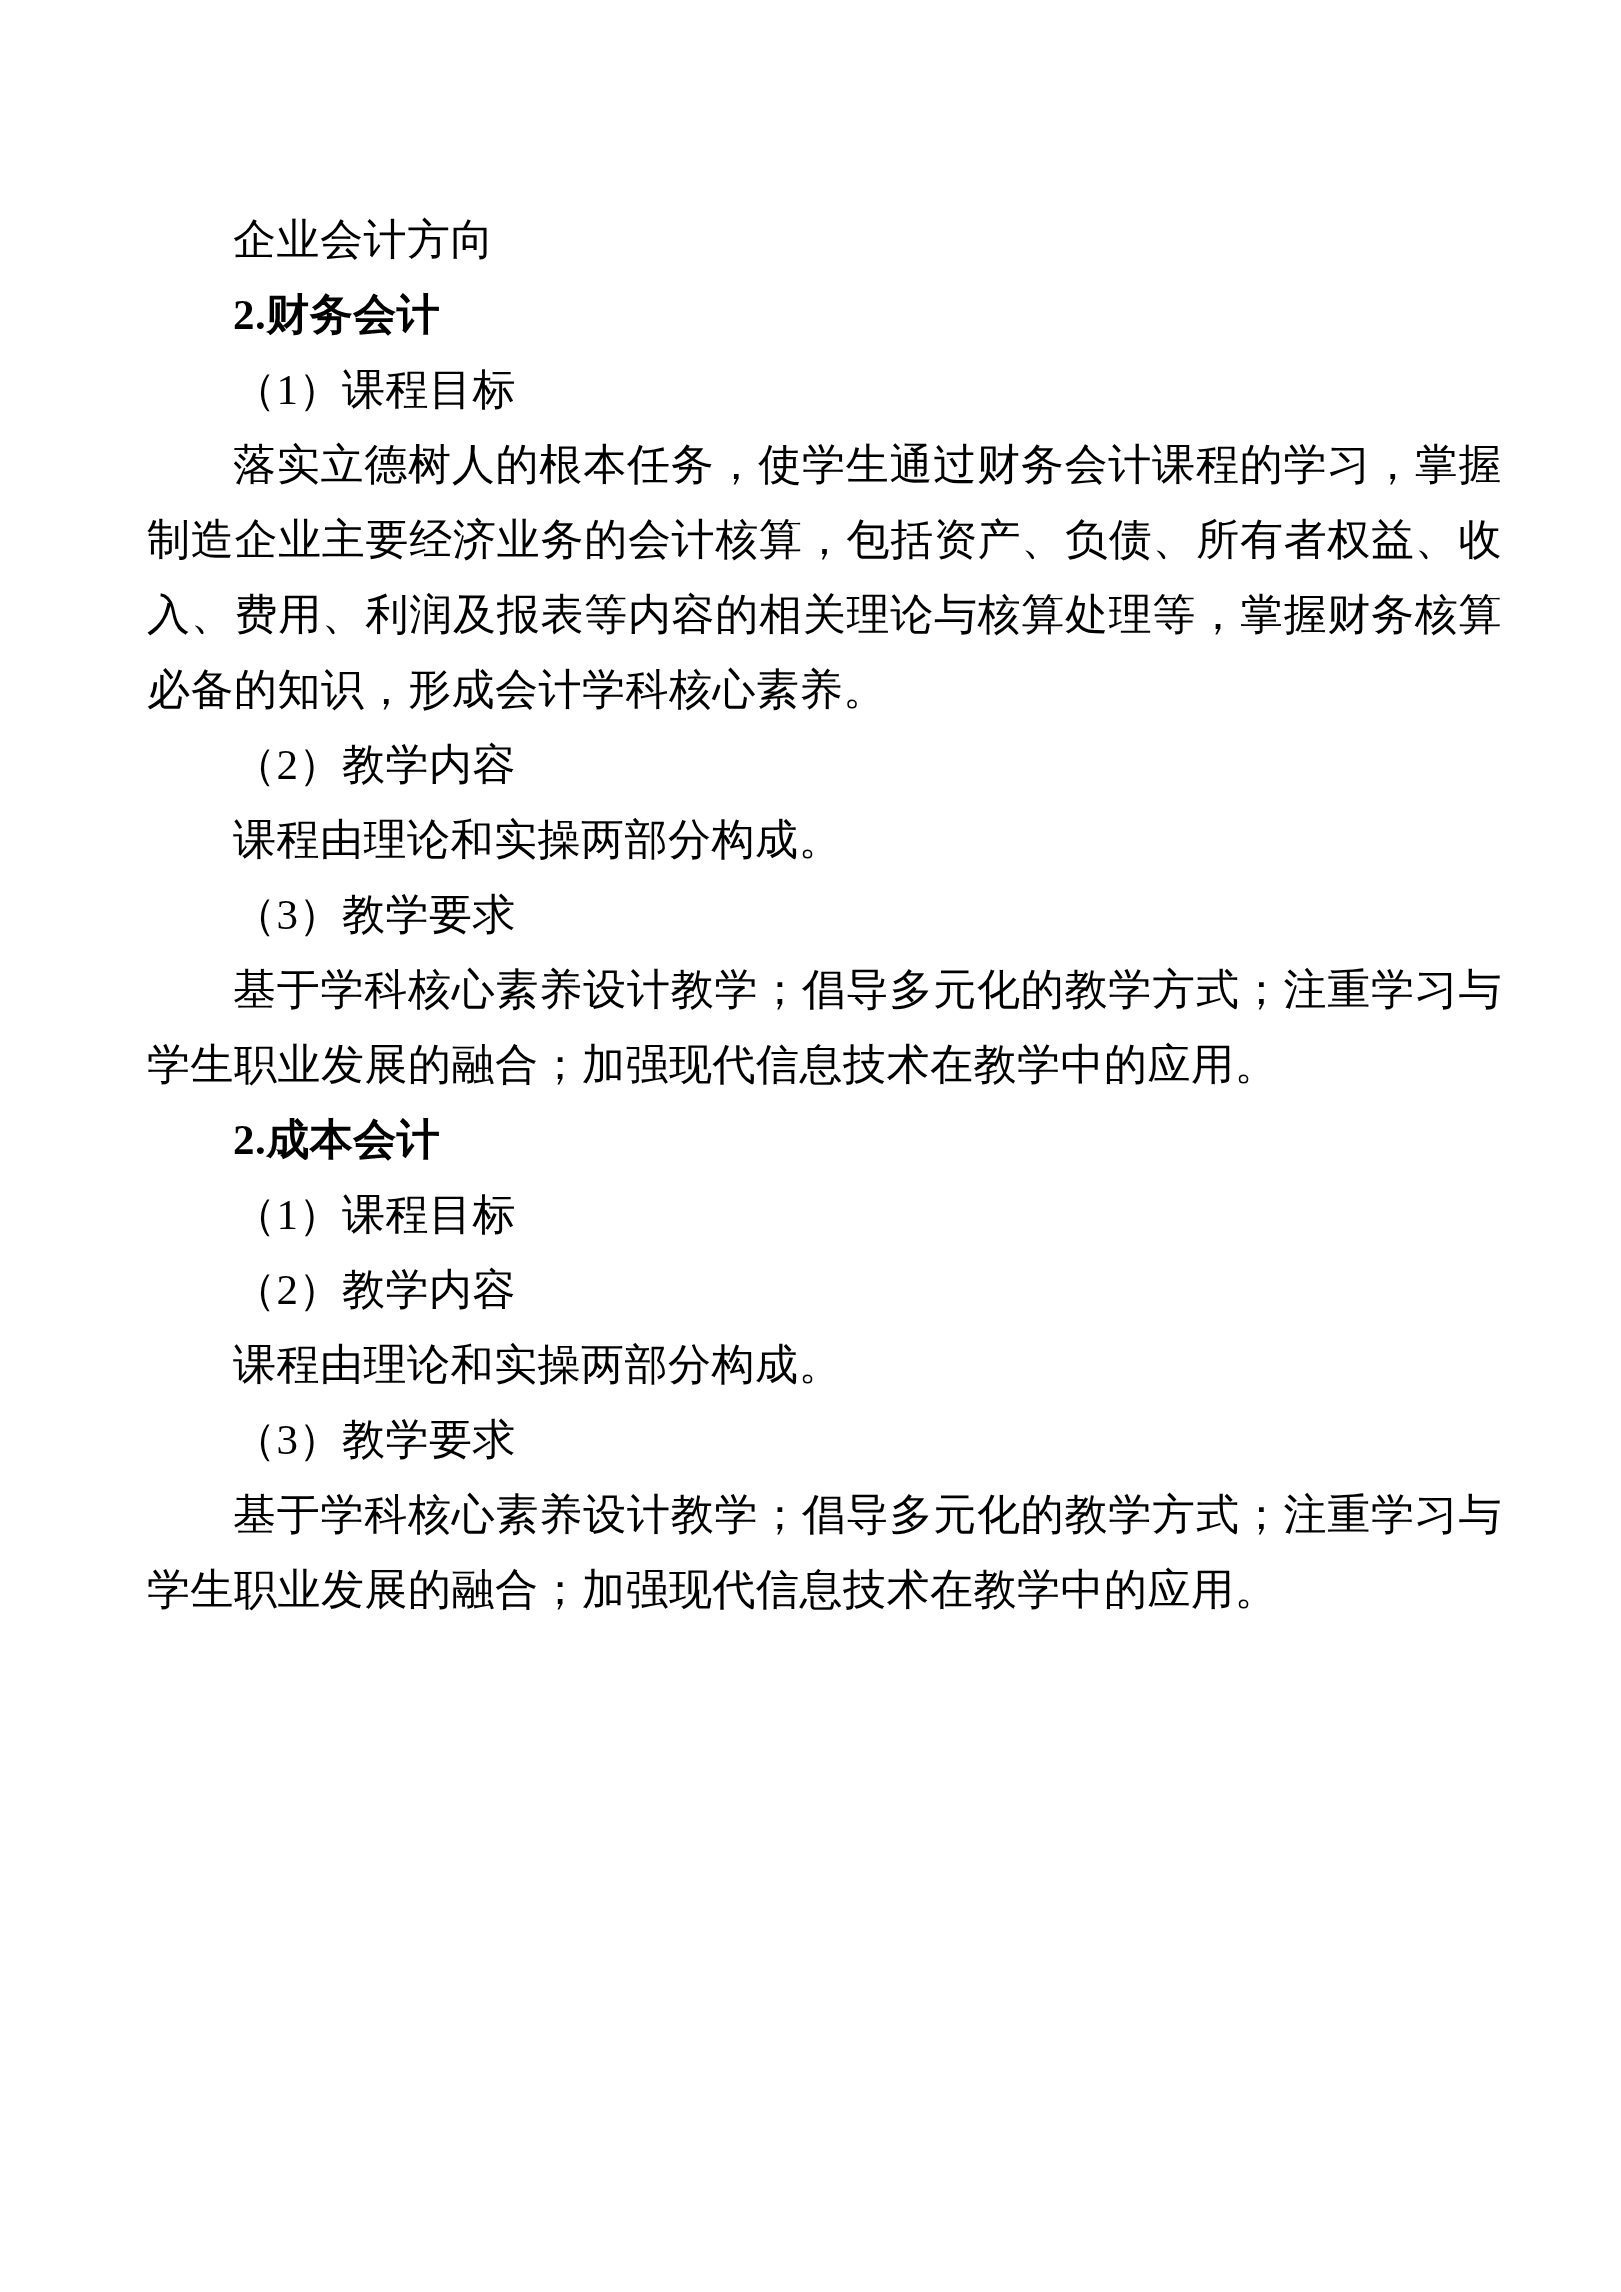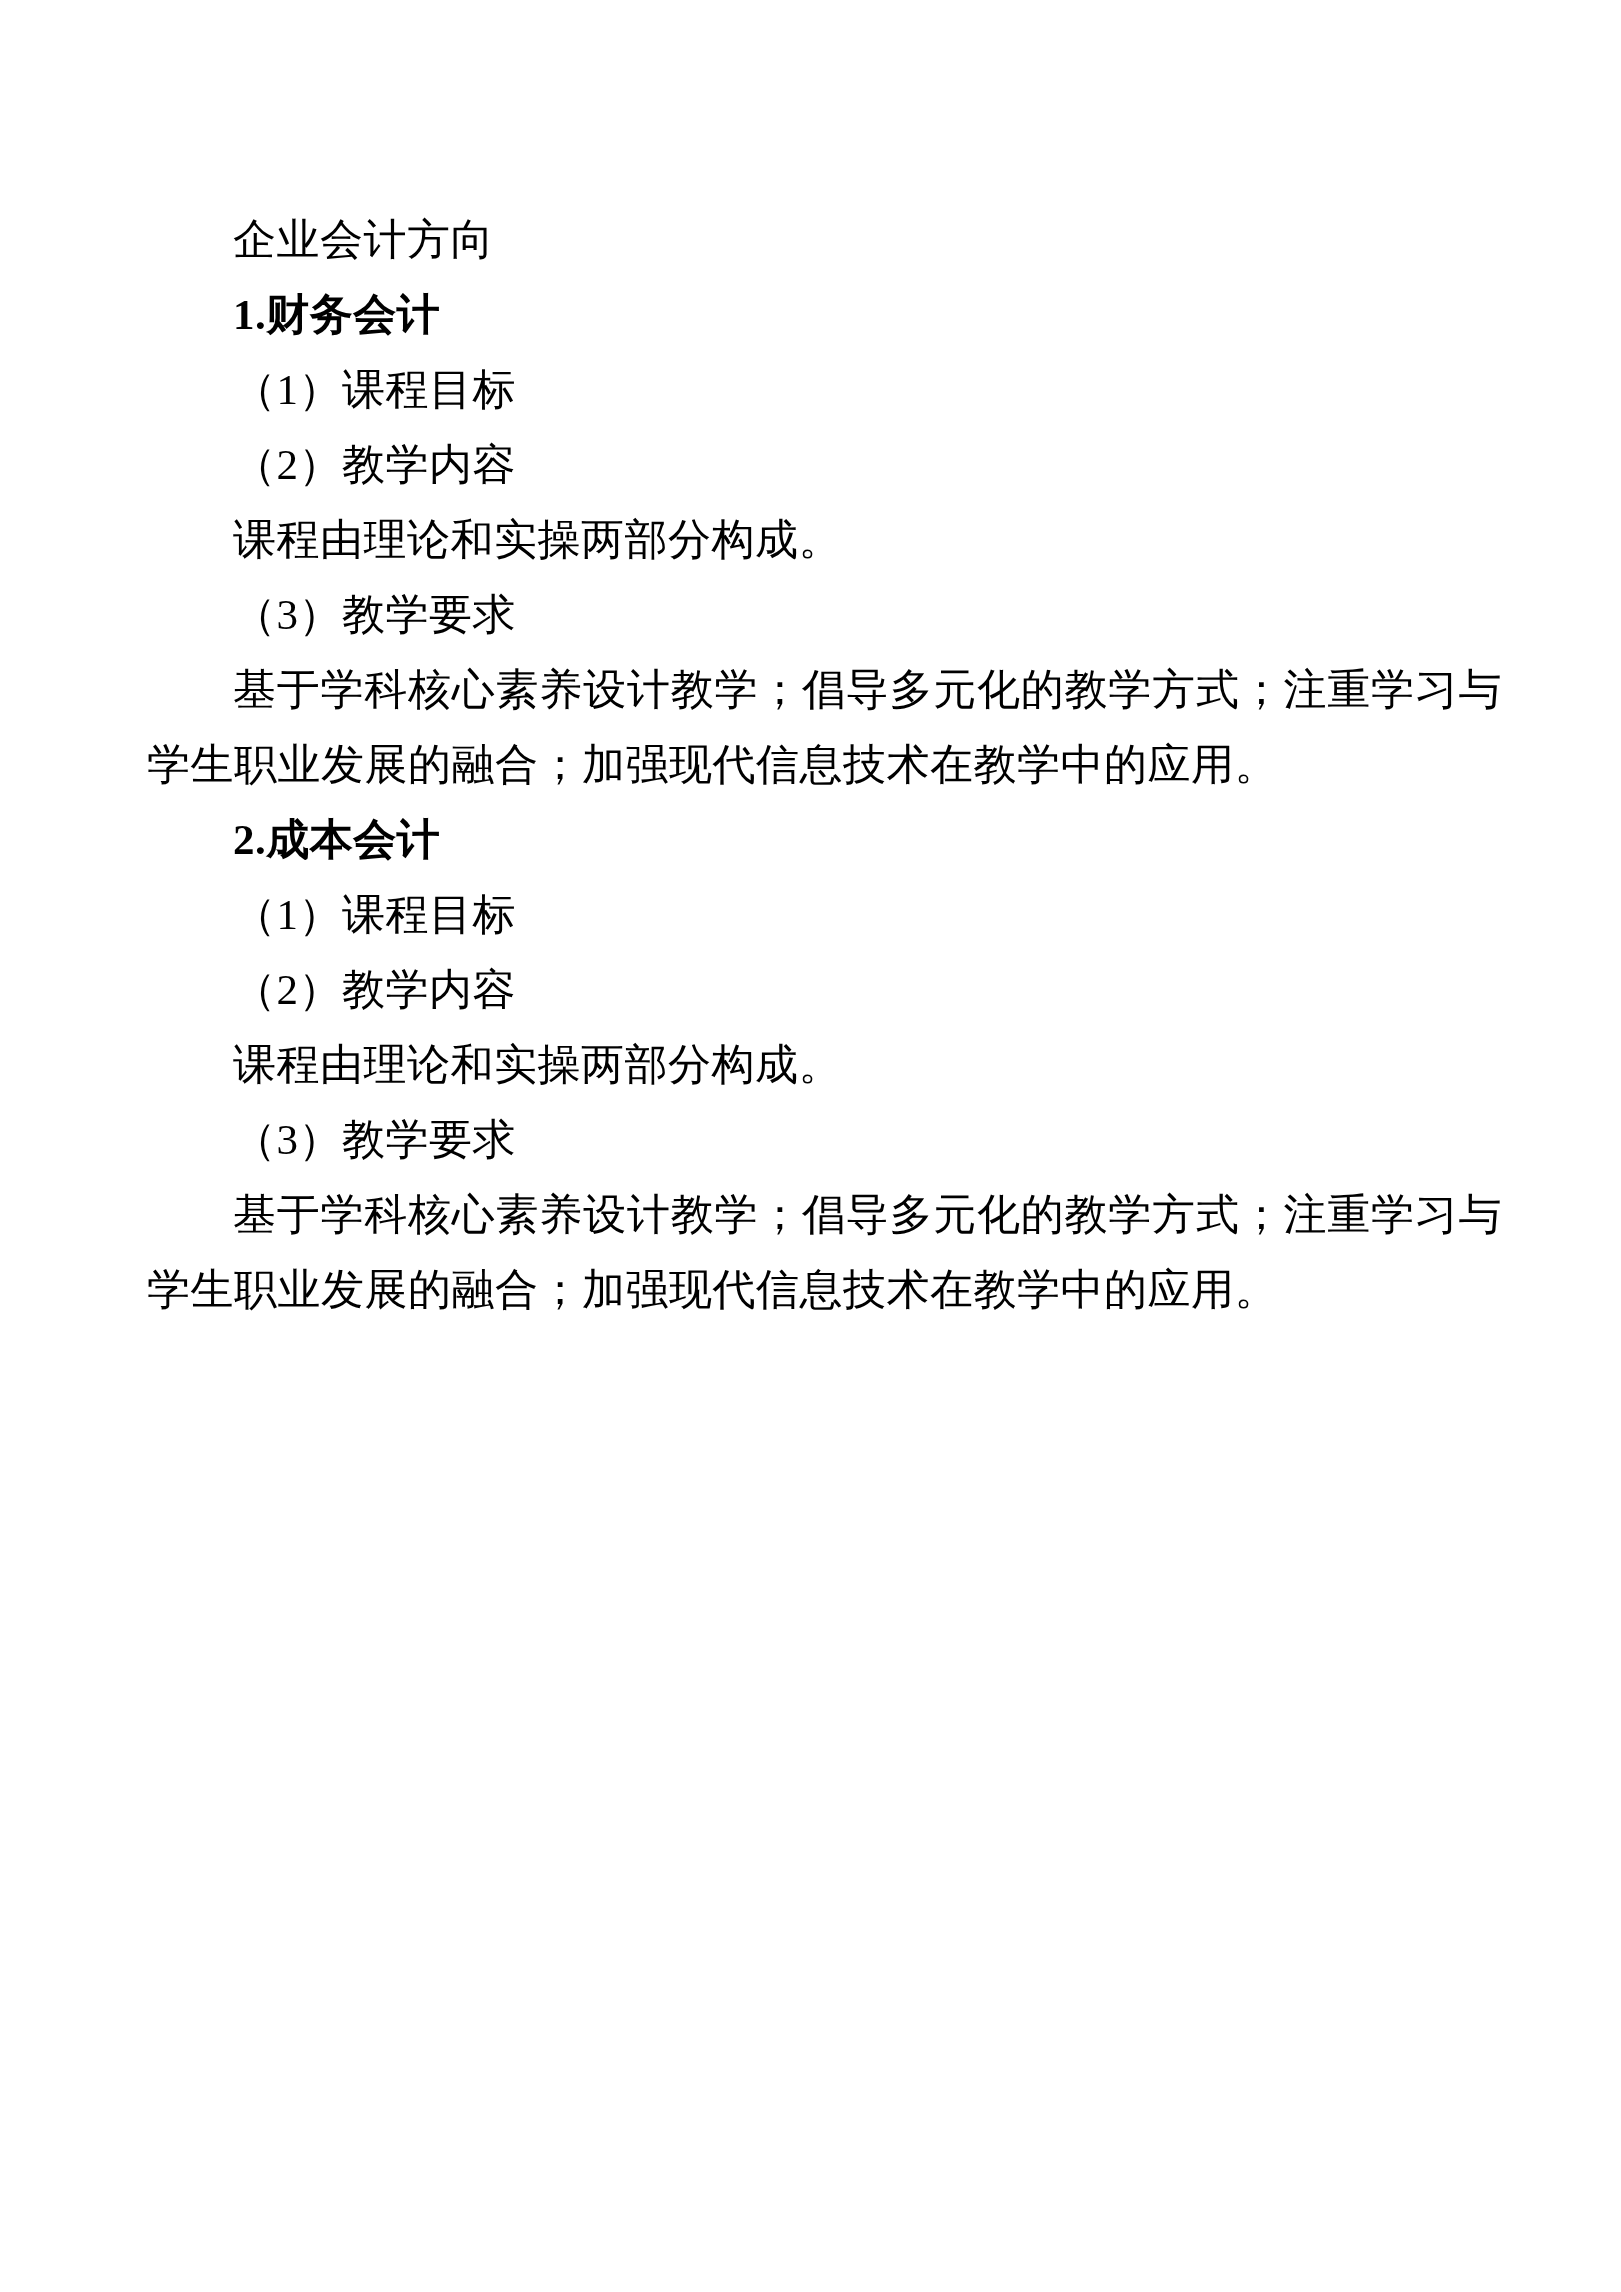--- a/index.html
+++ b/index.html
@@ -38,22 +38,23 @@
     font-weight: bold;
     text-align: left;
   }
 </style>
 </head>
 <body>
 
 <div class="page">
   <div class="content">
     <p class="para">企业会计方向</p>
-    <p class="para heading">1.财务会计</p>
+    <p class="para heading">2.财务会计</p>
     <p class="para">（1）课程目标</p>
+    <p class="para">落实立德树人的根本任务，使学生通过财务会计课程的学习，掌握制造企业主要经济业务的会计核算，包括资产、负债、所有者权益、收入、费用、利润及报表等内容的相关理论与核算处理等，掌握财务核算必备的知识，形成会计学科核心素养。</p>
     <p class="para">（2）教学内容</p>
     <p class="para">课程由理论和实操两部分构成。</p>
     <p class="para">（3）教学要求</p>
     <p class="para">基于学科核心素养设计教学；倡导多元化的教学方式；注重学习与学生职业发展的融合；加强现代信息技术在教学中的应用。</p>
     <p class="para heading">2.成本会计</p>
     <p class="para">（1）课程目标</p>
     <p class="para">（2）教学内容</p>
     <p class="para">课程由理论和实操两部分构成。</p>
     <p class="para">（3）教学要求</p>
     <p class="para">基于学科核心素养设计教学；倡导多元化的教学方式；注重学习与学生职业发展的融合；加强现代信息技术在教学中的应用。</p>

